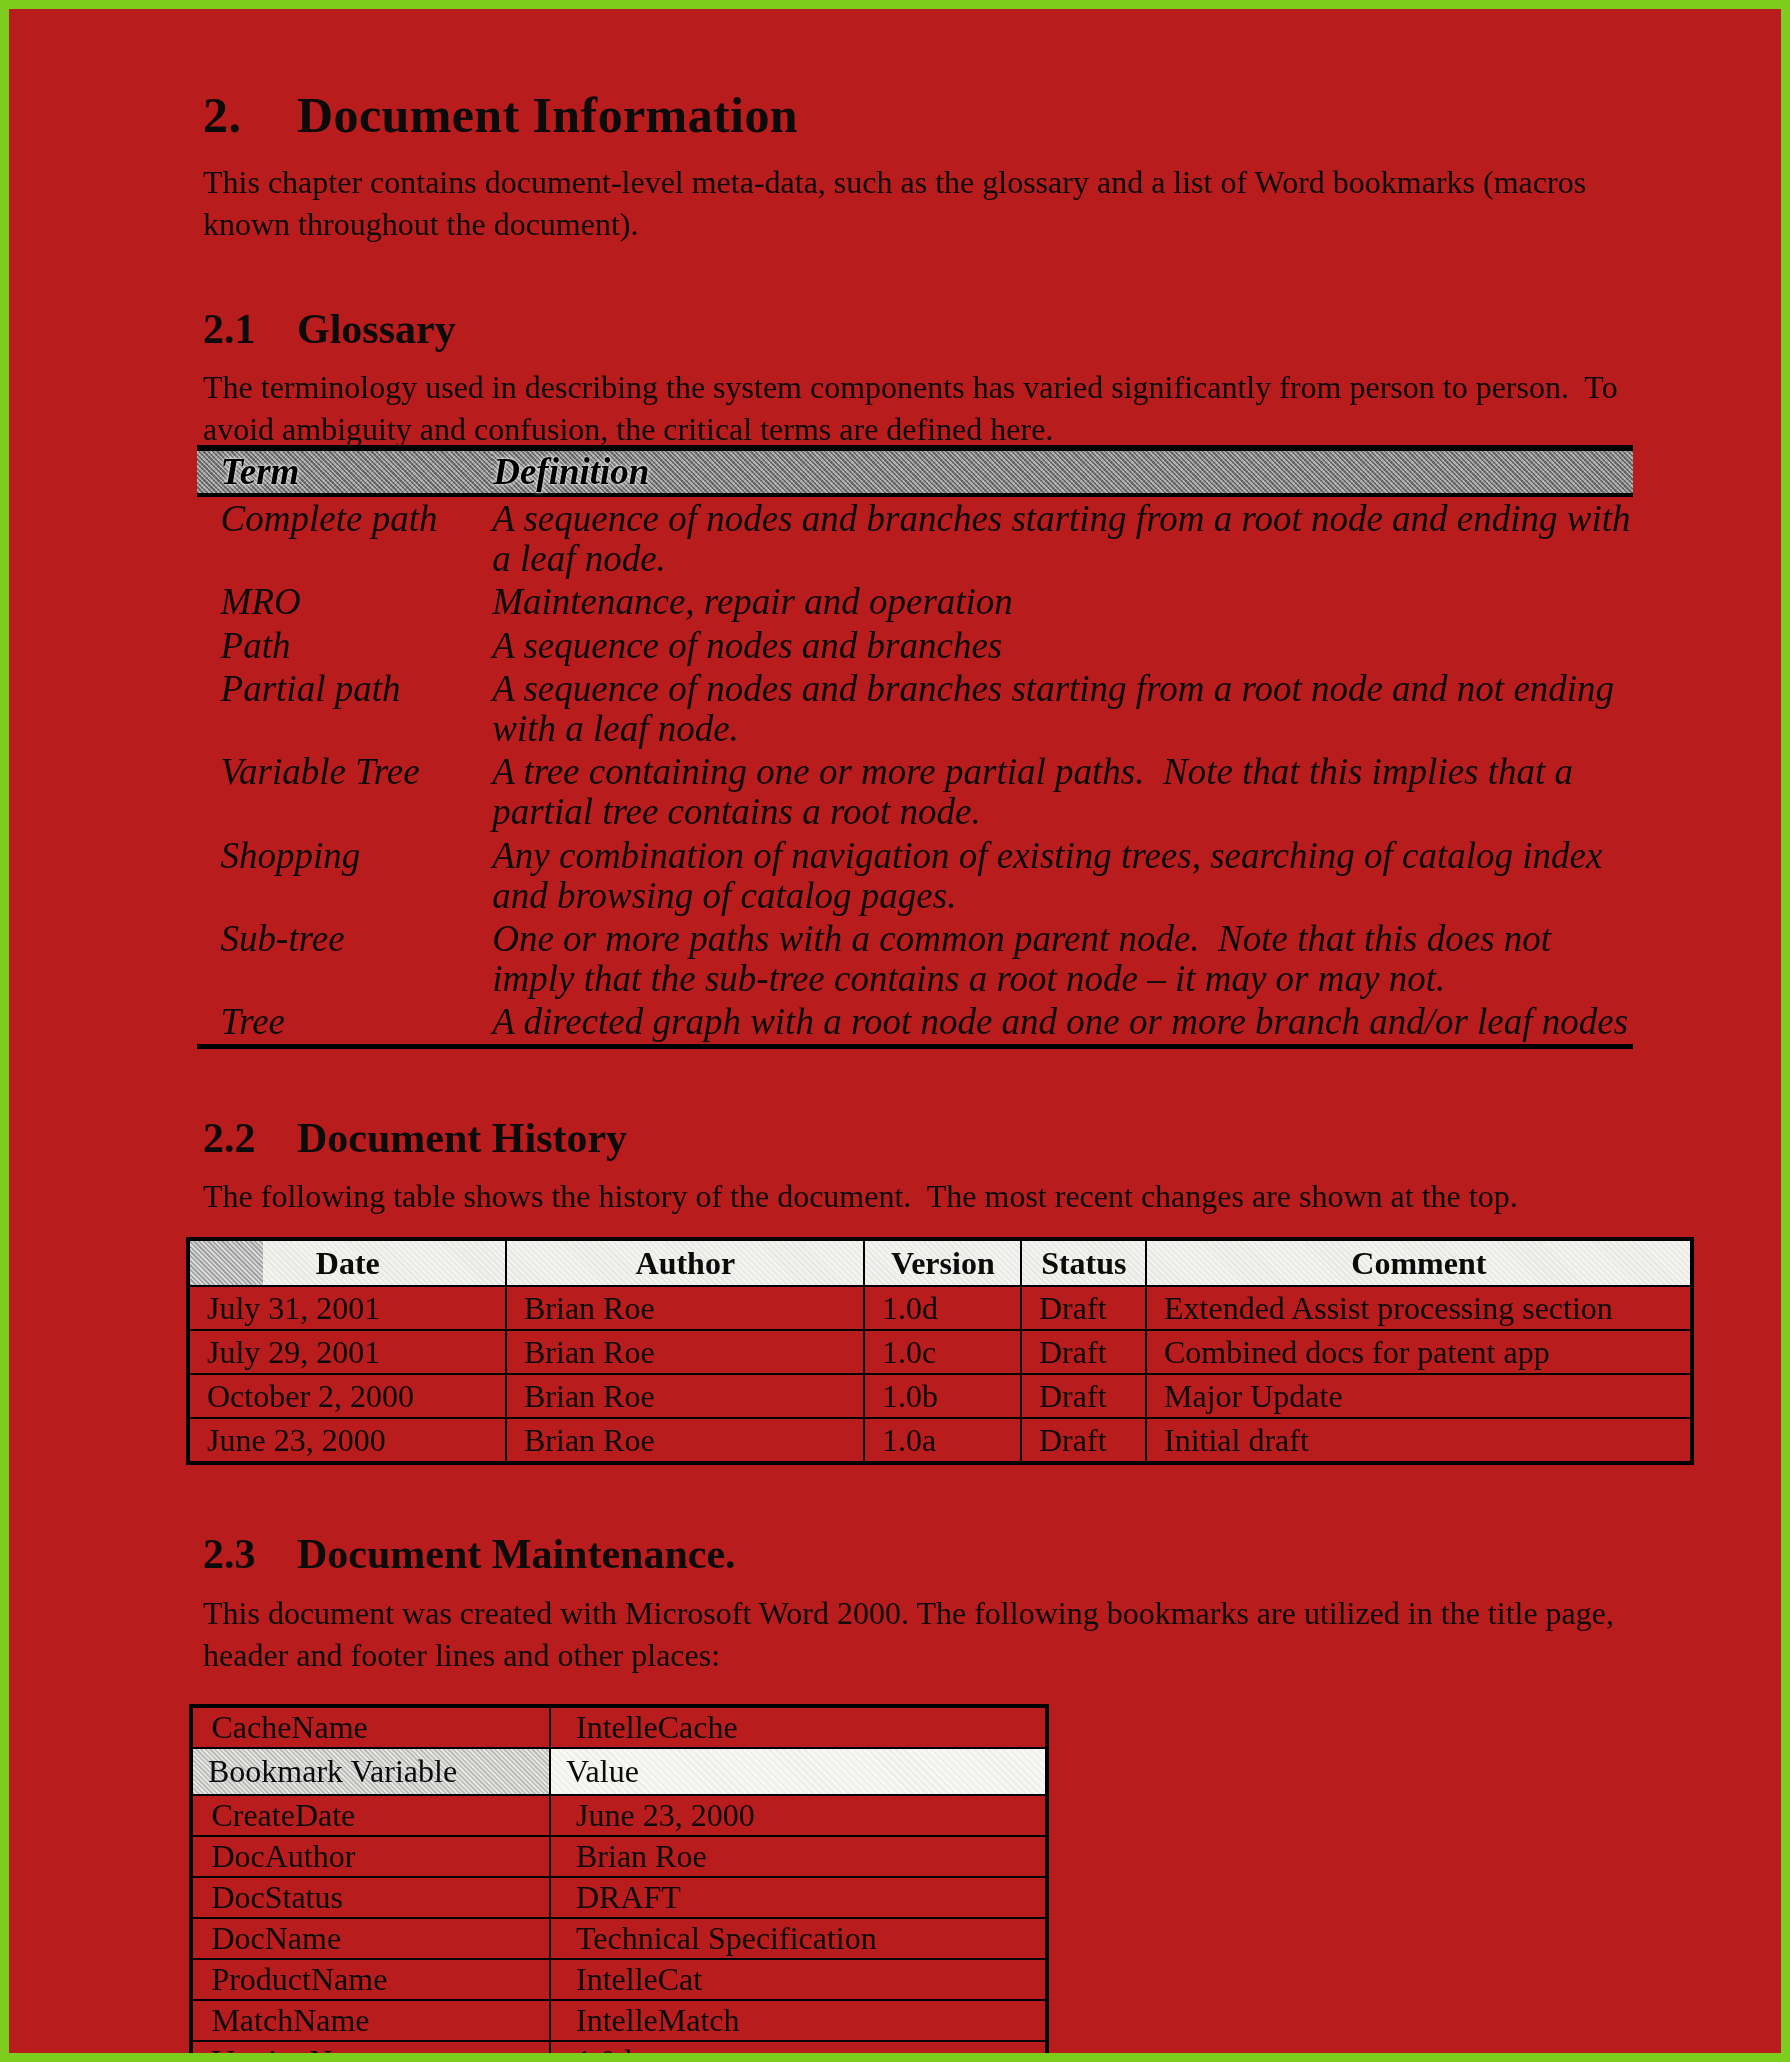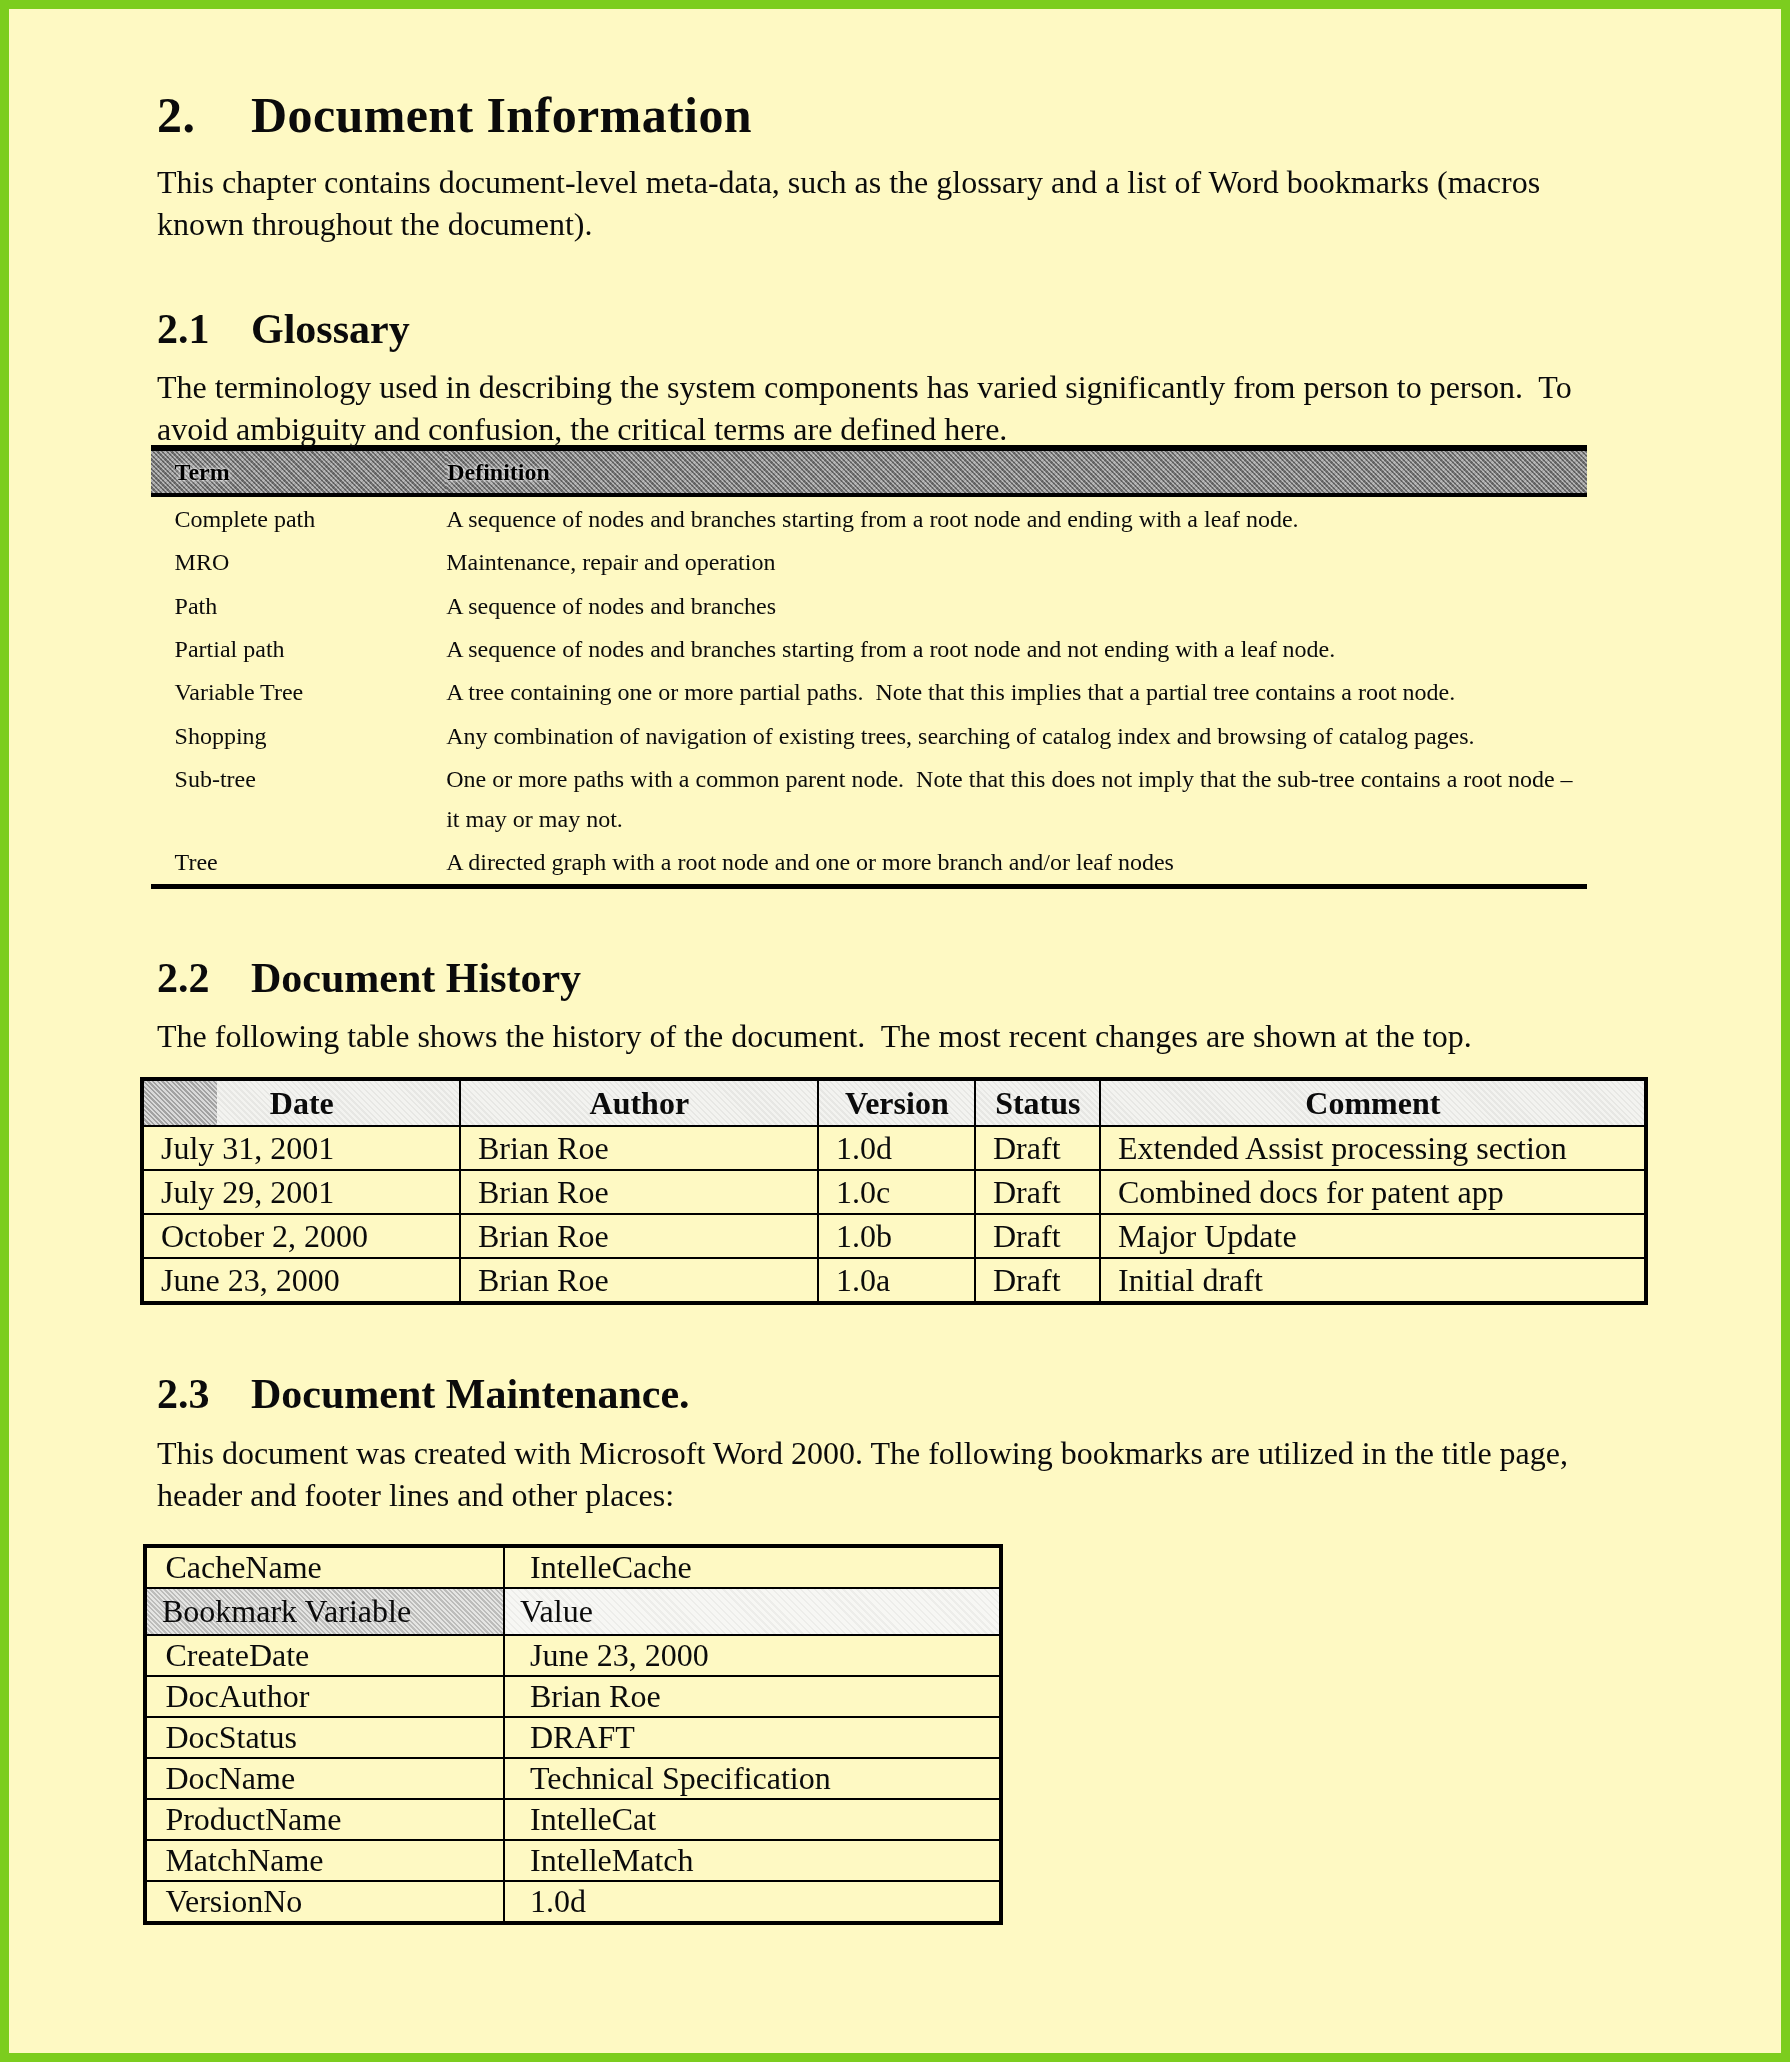--- a/index.html
+++ b/index.html
@@ -1,24 +1,25 @@
 <!DOCTYPE html>
 <html style="font-size:13.4px"><head>
 <meta charset="utf-8">
 <style>
   html,body{margin:0;padding:0;background:#ffffff;}
   .page{
     position:relative;
     width:1790px;height:2062px;
     box-sizing:border-box;
     border:9.2px solid #7ccd1e;
-    background:#fef9c3;
+    background:#b91c1c;
     font-family:"Liberation Serif","DejaVu Serif",serif;
     color:#0b0b0b;
     overflow:hidden;
+    padding-left:46px;
   }
   .content{padding:77px 0 0 148px;}
 
   .h1{font-size:50px;font-weight:bold;margin:0 0 16.7px 0;letter-spacing:0.4px;}
   .h1 .num{display:inline-block;min-width:94px;}
   .h2{font-size:42px;font-weight:bold;margin:0 0 13.4px 0;}
   .h2 .num{display:inline-block;min-width:94px;}
   .sp-a{margin-top:60px;}
   .sp-b{margin-top:65px;}
 
@@ -28,22 +29,23 @@
     white-space:pre-wrap;
     margin:0;
   }
 
   
   .glossary{
     width:1436px;
     margin:-5px 0 0 -5.8px;
     border-collapse:collapse;
     table-layout:fixed;
-    font-size:24px;line-height:40px;
+    font-size:37px;line-height:40px;
     border-bottom:5.8px solid #000;
+    font-style:italic;
   }
   .glossary col.c-term{width:295px;}
   .glossary th{
     text-align:left;font-weight:bold;
     height:38px;
     border-top:6.7px solid #000;
     border-bottom:4.2px solid #000;
     background:
       repeating-linear-gradient(45deg, rgba(0,0,0,.30) 0 1.7px, rgba(255,255,255,.22) 1.7px 3.3px),
       repeating-linear-gradient(-45deg, rgba(0,0,0,.16) 0 1.7px, rgba(255,255,255,0) 1.7px 3.3px),

